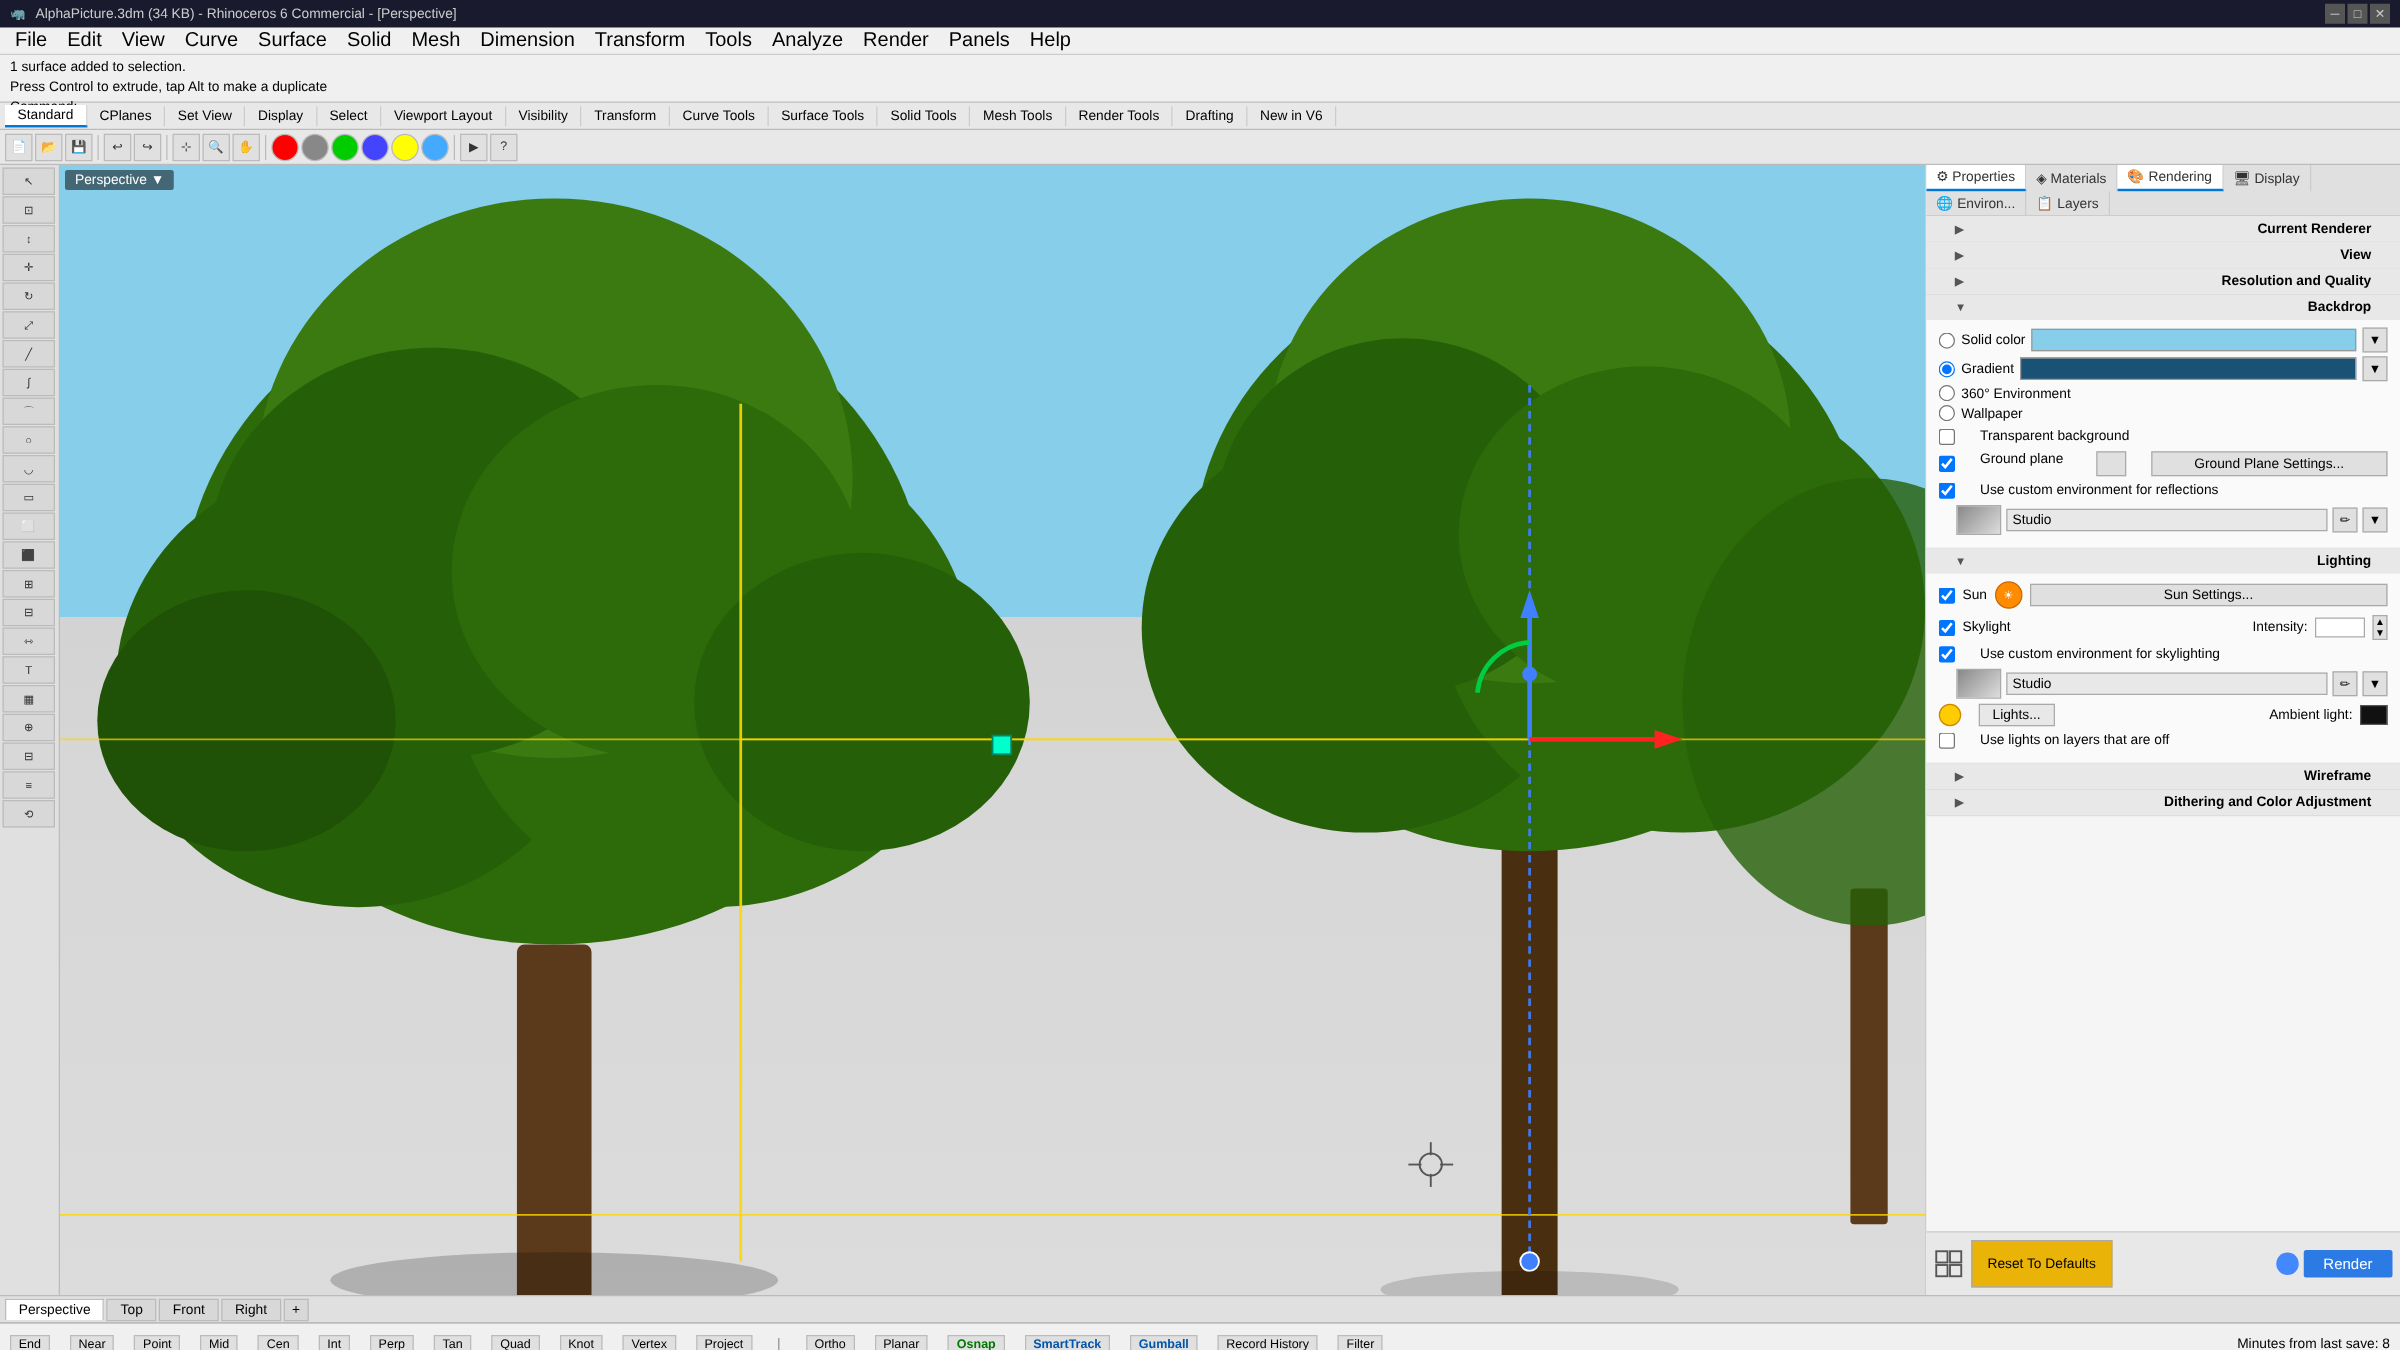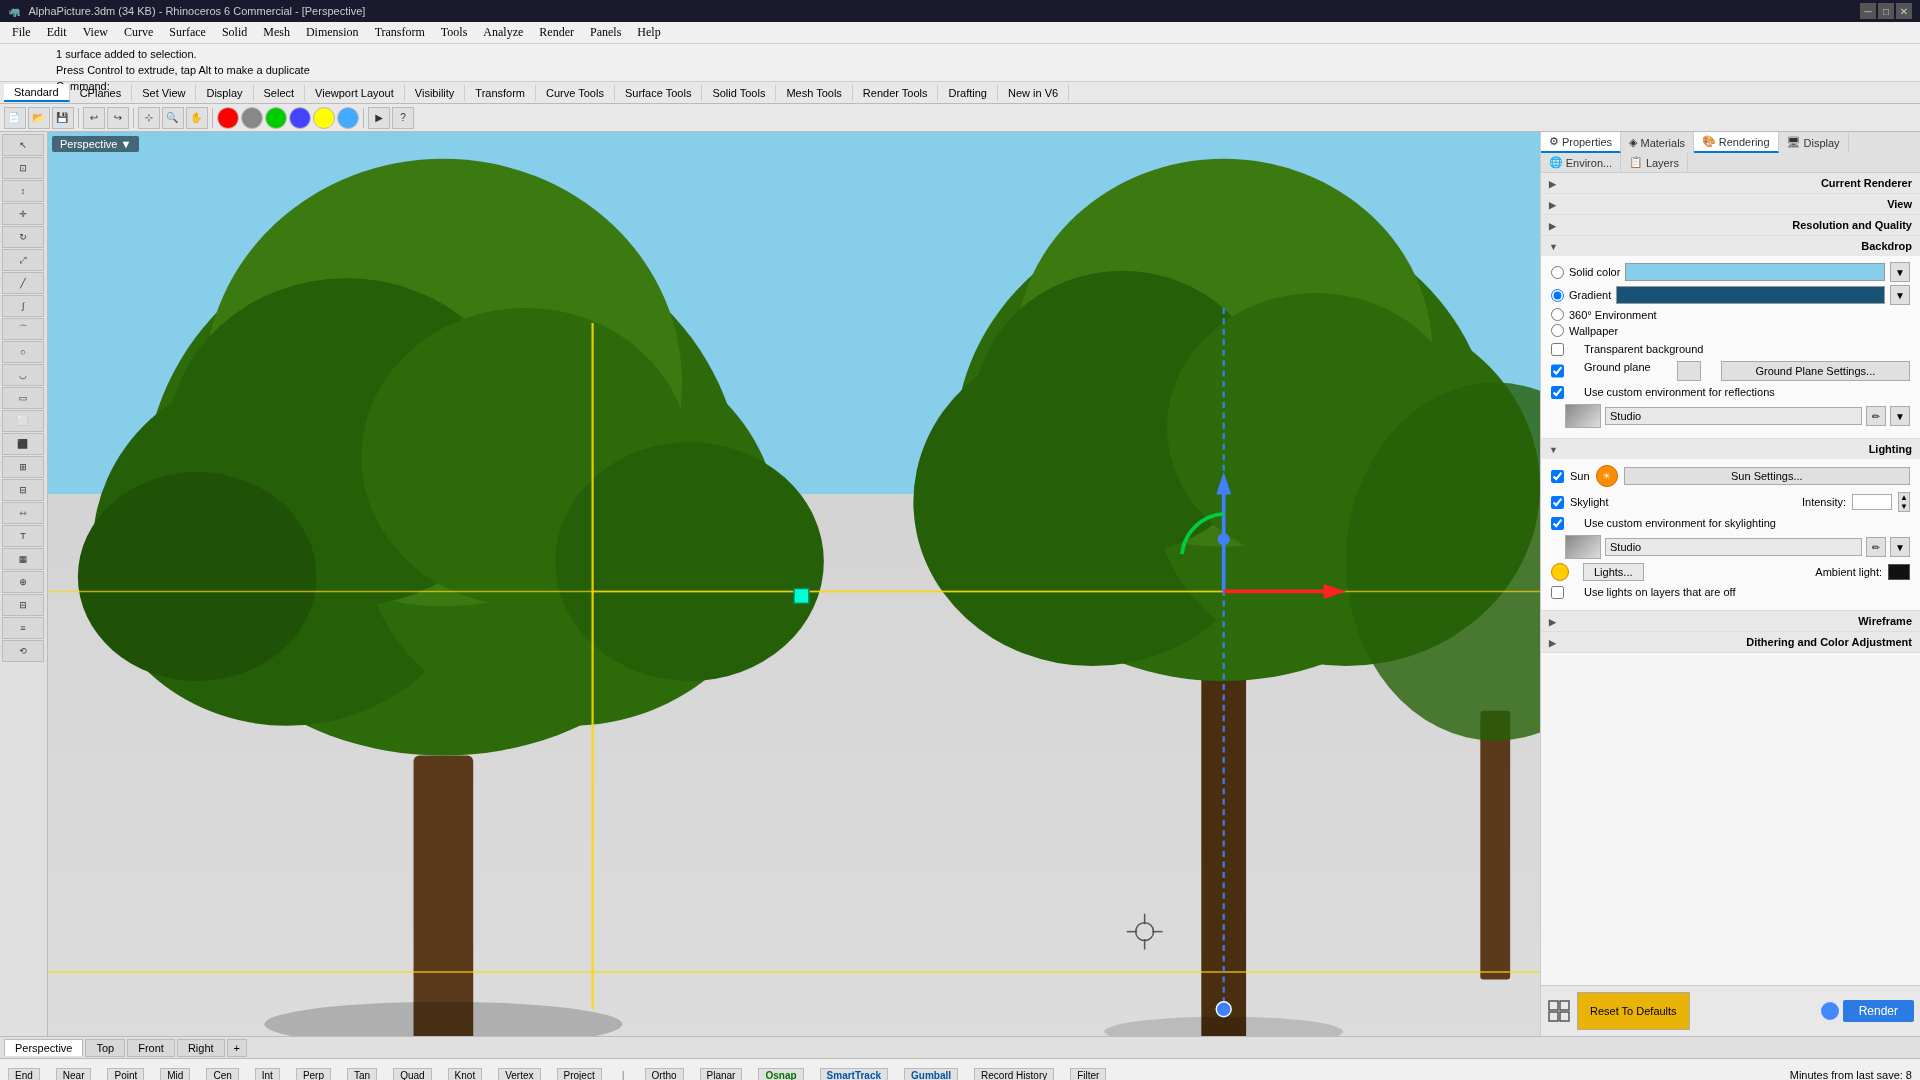--- a/index.html
+++ b/index.html
@@ -6,25 +6,25 @@
     body { font-family: 'Segoe UI', Tahoma, sans-serif; font-size: 11px; background: #2d2d2d; color: #000; width: 1920px; height: 1080px; overflow: hidden; }
     
     
     #titlebar { background: #1a1a2e; color: #ccc; height: 22px; display: flex; align-items: center; padding: 0 8px; font-size: 11px; justify-content: space-between; }
     #titlebar-left { display: flex; align-items: center; gap: 8px; }
     #titlebar-controls { display: flex; gap: 2px; }
     .title-btn { width: 16px; height: 16px; background: #555; border: none; cursor: pointer; font-size: 10px; color: #ccc; display: flex; align-items: center; justify-content: center; }
     
     
     #menubar { background: #f0f0f0; height: 22px; display: flex; align-items: center; padding: 0 4px; border-bottom: 1px solid #ccc; }
-    .menu-item { padding: 2px 8px; font-size: 12px; cursor: pointer; color: #000; font-family: Liberation Serif, serif; }
+    .menu-item { padding: 2px 8px; font-size: 16px; cursor: pointer; color: #000; }
     
     
     #infobar { background: #f0f0f0; height: 38px; padding: 2px 8px; border-bottom: 1px solid #ccc; font-size: 11px; }
-    #infobar div { line-height: 16px; margin-left: 48px; }
+    #infobar div { line-height: 16px; }
     
     
     #toolbar-tabs { background: #e8e8e8; height: 22px; display: flex; align-items: center; padding: 0 4px; border-bottom: 1px solid #bbb; }
     .tab-item { padding: 2px 10px; font-size: 11px; cursor: pointer; color: #000; border-right: 1px solid #ccc; }
     .tab-item.active { background: #fff; border-bottom: 2px solid #0078d7; }
     
     
     #iconbar { background: #e8e8e8; height: 28px; display: flex; align-items: center; padding: 0 4px; gap: 2px; border-bottom: 1px solid #bbb; }
     .icon-btn { width: 22px; height: 22px; background: #e0e0e0; border: 1px solid #bbb; cursor: pointer; font-size: 10px; display: flex; align-items: center; justify-content: center; color: #333; }
     .icon-separator { width: 1px; height: 20px; background: #bbb; margin: 0 2px; }
@@ -46,21 +46,21 @@
     
     #right-panel { width: 380px; background: #f5f5f5; border-left: 1px solid #ccc; display: flex; flex-direction: column; overflow-y: auto; }
     
     
     #panel-tabs { display: flex; background: #e0e0e0; border-bottom: 1px solid #ccc; flex-wrap: wrap; }
     .panel-tab { padding: 3px 8px; font-size: 11px; cursor: pointer; border-right: 1px solid #ccc; color: #333; display: flex; align-items: center; gap: 3px; }
     .panel-tab.active { background: #fff; border-bottom: 2px solid #0078d7; }
     
     
     .panel-section { border-bottom: 1px solid #ddd; }
-    .section-header { background: #e8e8e8; padding: 4px 8px; font-size: 11px; font-weight: bold; cursor: pointer; display: flex; align-items: center; justify-content: space-between; }
+    .section-header { background: #e8e8e8; padding: 4px 23px; font-size: 11px; font-weight: bold; cursor: pointer; display: flex; align-items: center; justify-content: space-between; }
     .section-content { padding: 6px 10px; background: #fafafa; }
     
     .prop-row { display: flex; margin-bottom: 5px; gap: 20px; font-size: 11px; }
     .color-swatch { flex: 1; height: 18px; border: 1px solid #999; cursor: pointer; }
     .color-swatch-blue-light { background: #87ceeb; }
     .color-swatch-blue-dark { background: #1a5276; }
     
     .radio-group { display: flex; flex-direction: column; gap: 3px; margin-bottom: 6px; }
     .radio-row { display: flex; align-items: center; gap: 5px; font-size: 11px; }
     input[type="radio"], input[type="checkbox"] { cursor: pointer; }

